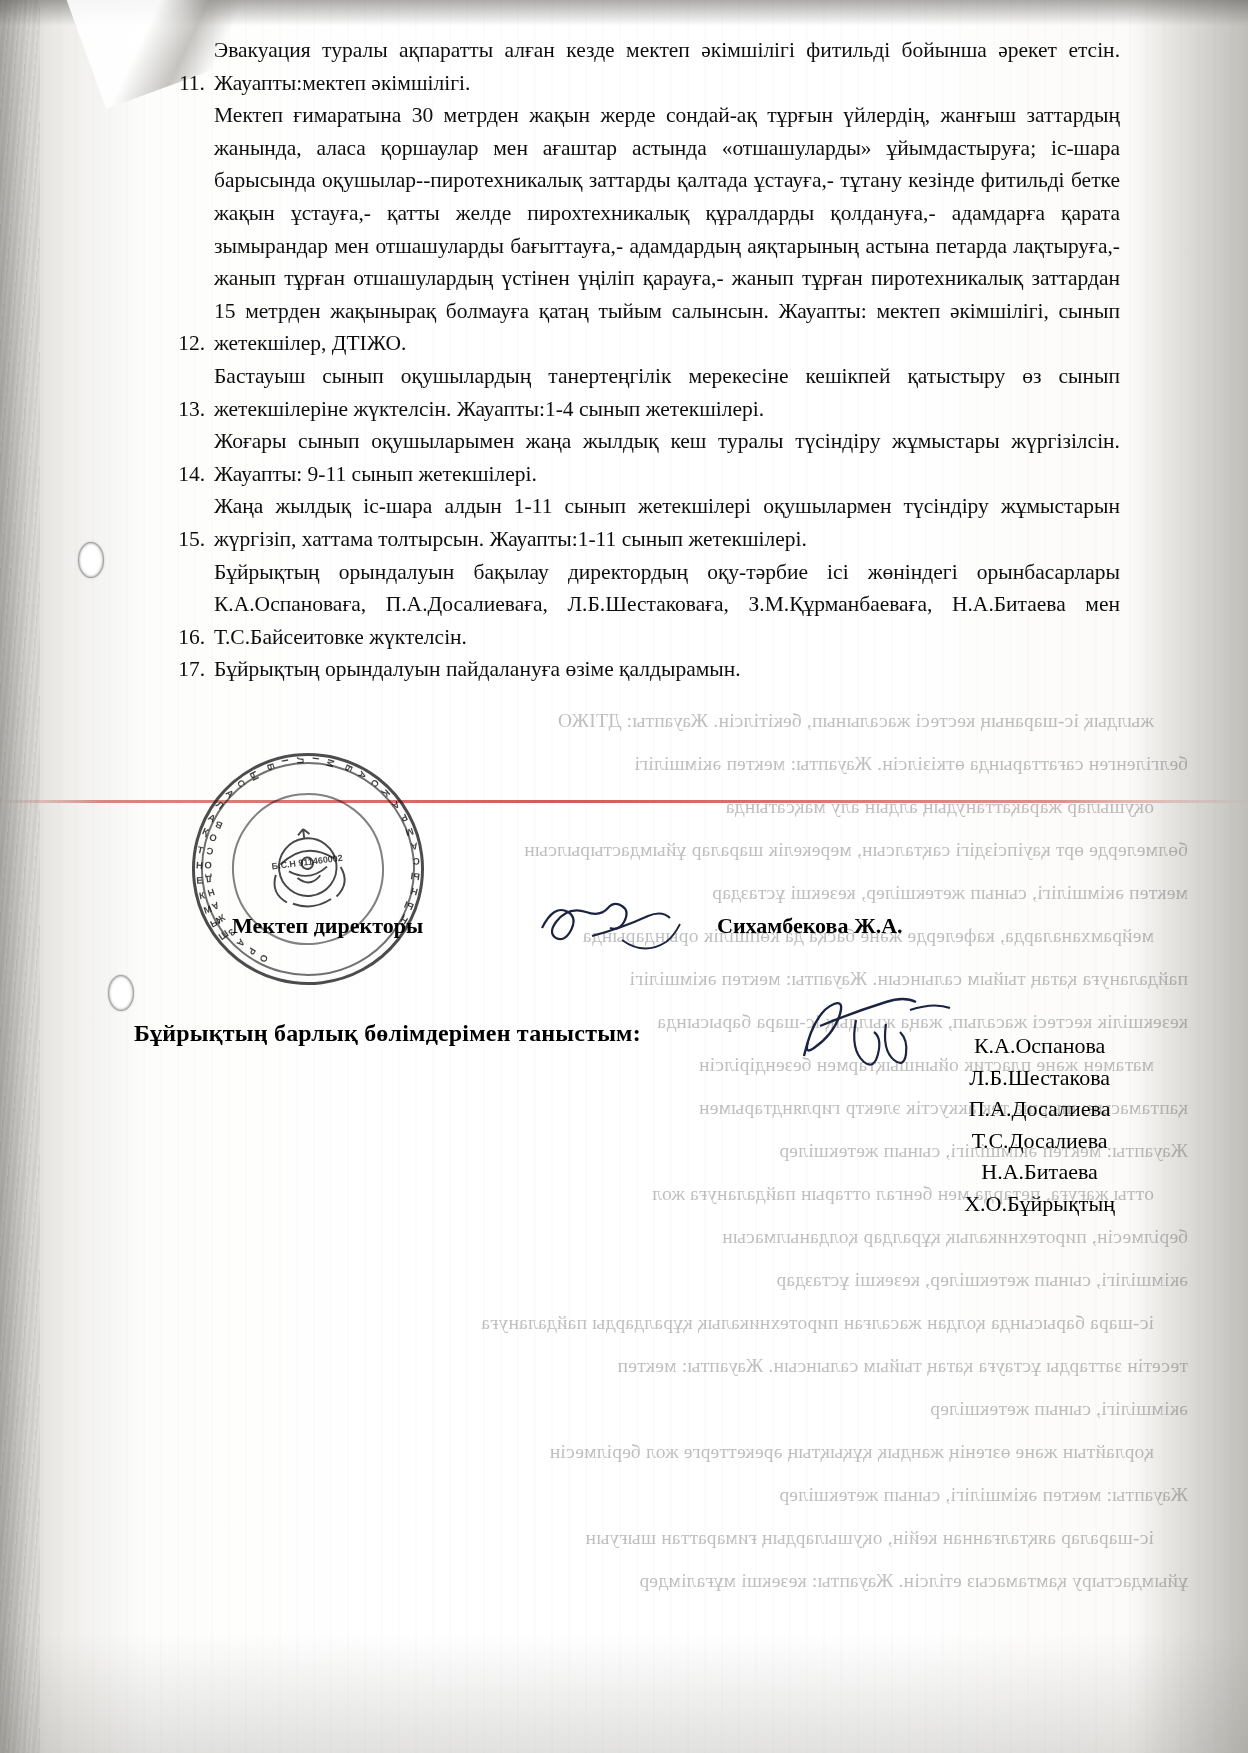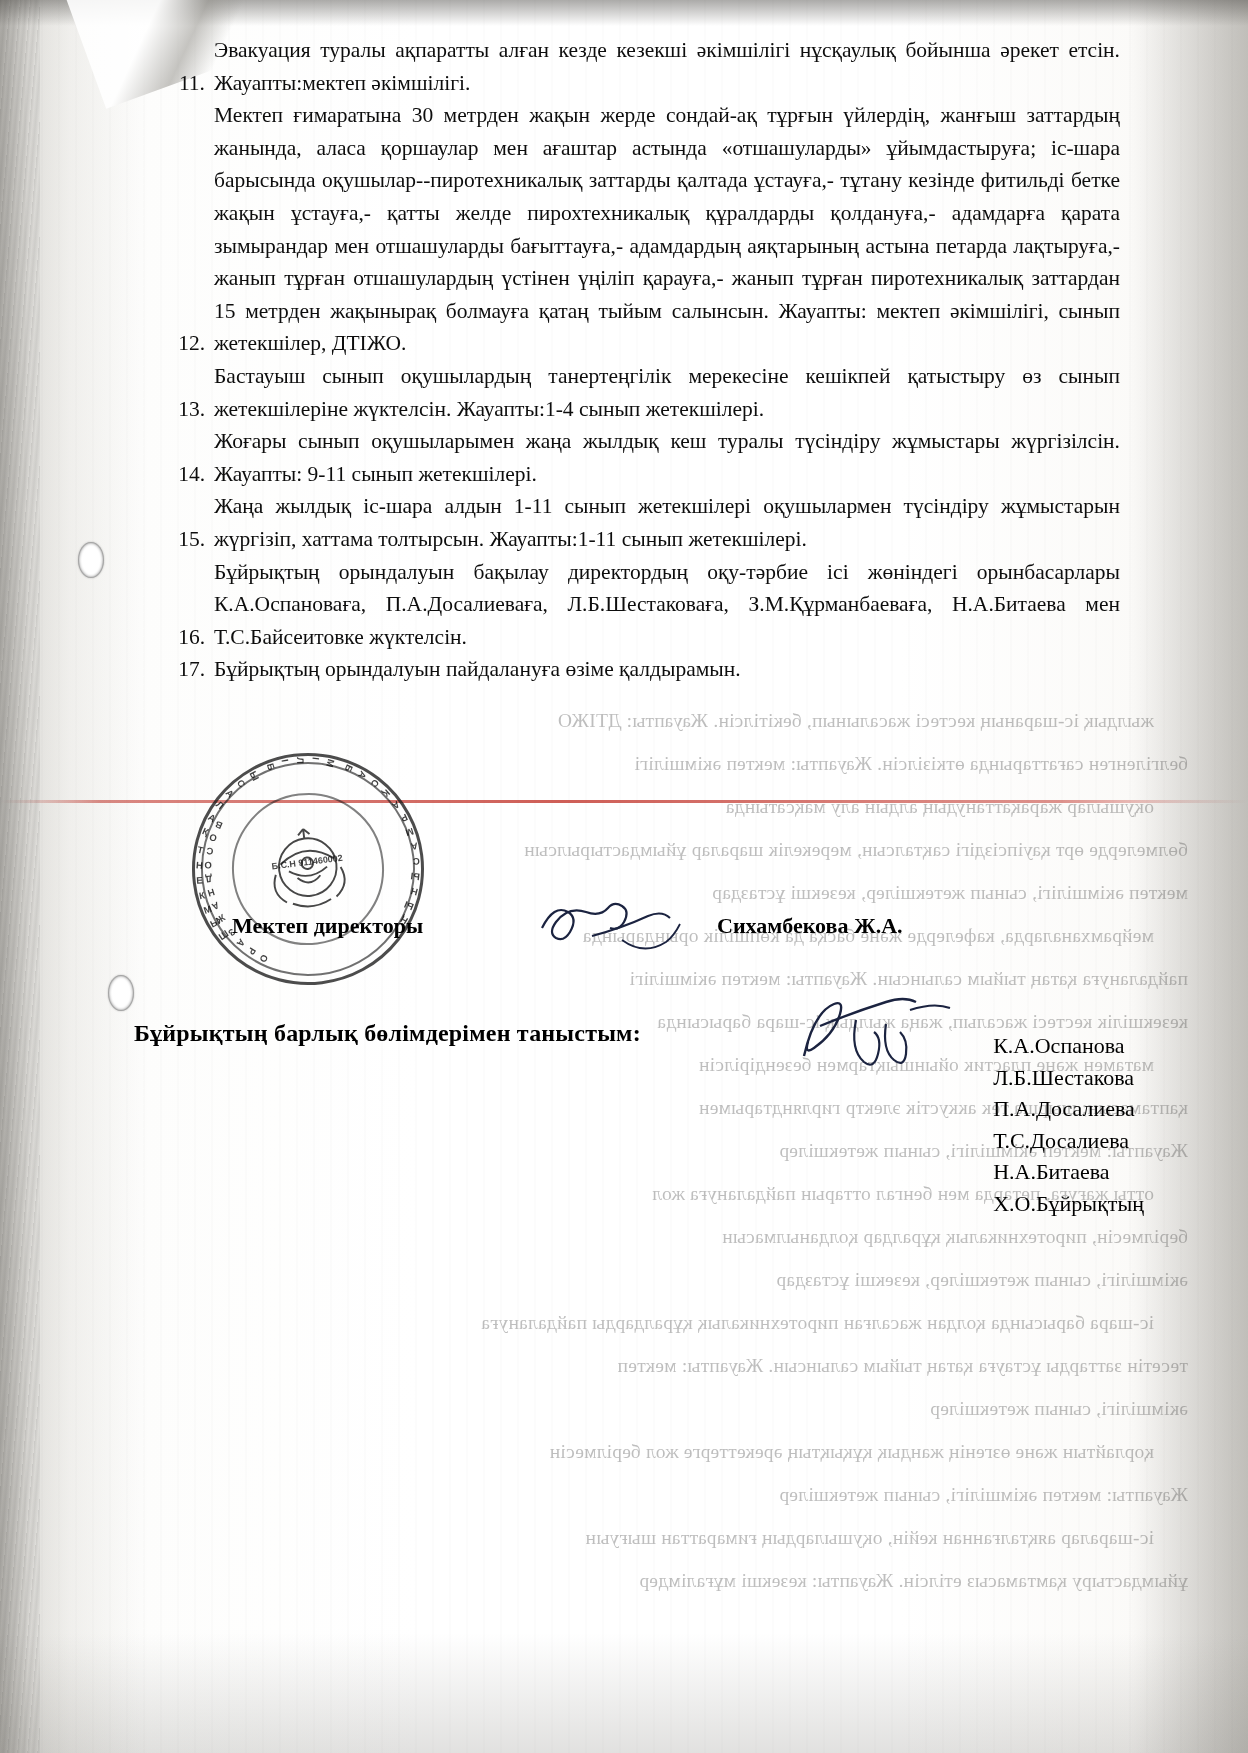--- a/index.html
+++ b/index.html
@@ -239,23 +239,23 @@
   }
   .ack-scribble {
     position: absolute;
     left: 790px;
     top: 990px;
     width: 190px;
     height: 90px;
   }
   .names {
     position: absolute;
-    right: 104px;
+    right: 133px;
     top: 1030px;
-    text-align: left;
+    text-align: center;
     font-size: 22px;
     line-height: 31.5px;
   }
   .names div { white-space: nowrap; }
 
   .ink { stroke: #1b2340; fill: none; }
 </style>
 </head>
 <body>
 
@@ -291,21 +291,21 @@
   <div class="right-edge"></div>
   <div class="top-edge"></div>
   <div class="bottom-edge"></div>
   <div class="corner-fold"></div>
   <div class="hole h1"></div>
   <div class="hole h2"></div>
 
   <div class="content">
     <div class="item first">
       <span class="num">11.</span>
-      <span class="txt">Эвакуация туралы   ақпаратты алған кезде кезекші әкімшілігі   нұсқаулық бойынша әрекет етсін. Жауапты:мектеп  әкімшілігі.</span>
+      <span class="txt">Эвакуация туралы   ақпаратты алған кезде мектеп әкімшілігі   фитильді бойынша әрекет етсін. Жауапты:мектеп  әкімшілігі.</span>
     </div>
     <div class="item">
       <span class="num">12.</span>
       <span class="txt">Мектеп ғимаратына 30 метрден жақын жерде сондай-ақ тұрғын үйлердің, жанғыш   заттардың   жанында,   аласа   қоршаулар   мен   ағаштар   астында «отшашуларды» ұйымдастыруға;  іс-шара барысында оқушылар--пиротехникалық заттарды қалтада ұстауға,- тұтану кезінде фитильді  бетке  жақын ұстауға,- қатты желде  пирохтехникалық  құралдарды  қолдануға,- адамдарға қарата зымырандар мен отшашуларды бағыттауға,-  адамдардың  аяқтарының  астына  петарда лақтыруға,- жанып тұрған отшашулардың үстінен үңіліп қарауға,- жанып тұрған пиротехникалық  заттардан  15  метрден  жақынырақ  болмауға  қатаң  тыйым салынсын. Жауапты: мектеп әкімшілігі, сынып жетекшілер, ДТІЖО.</span>
     </div>
     <div class="item">
       <span class="num">13.</span>
       <span class="txt">Бастауыш сынып оқушылардың танертеңгілік мерекесіне кешікпей қатыстыру өз сынып жетекшілеріне жүктелсін. Жауапты:1-4 сынып жетекшілері.</span>
     </div>
     <div class="item">

